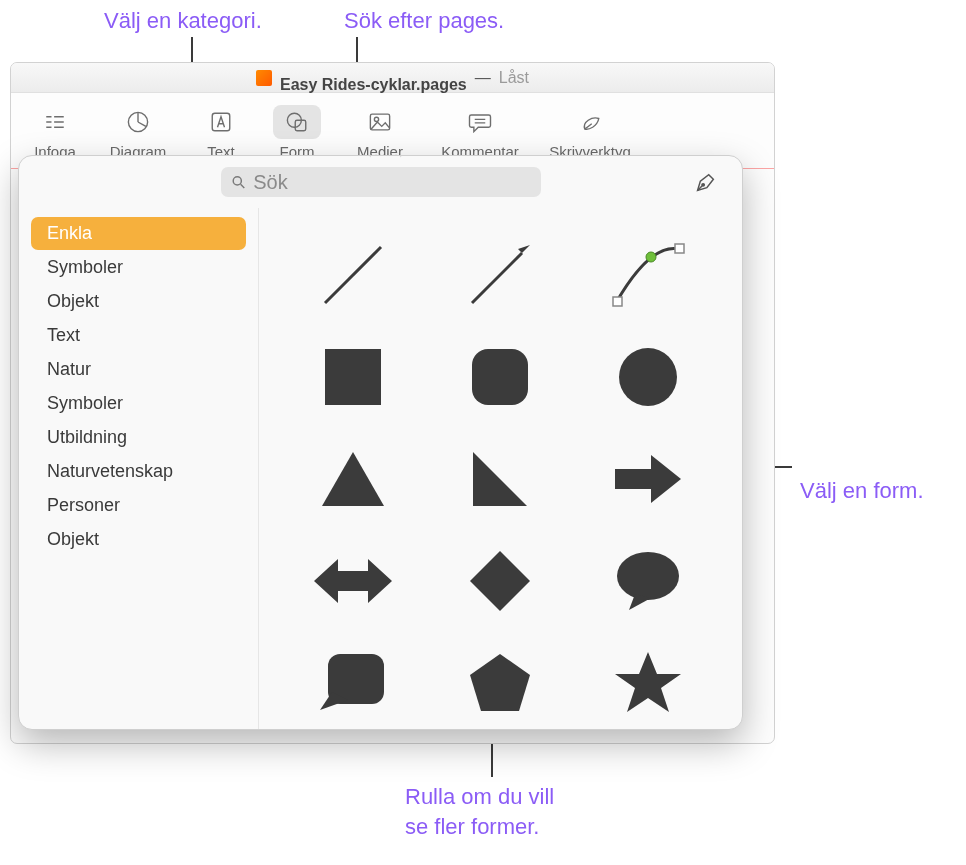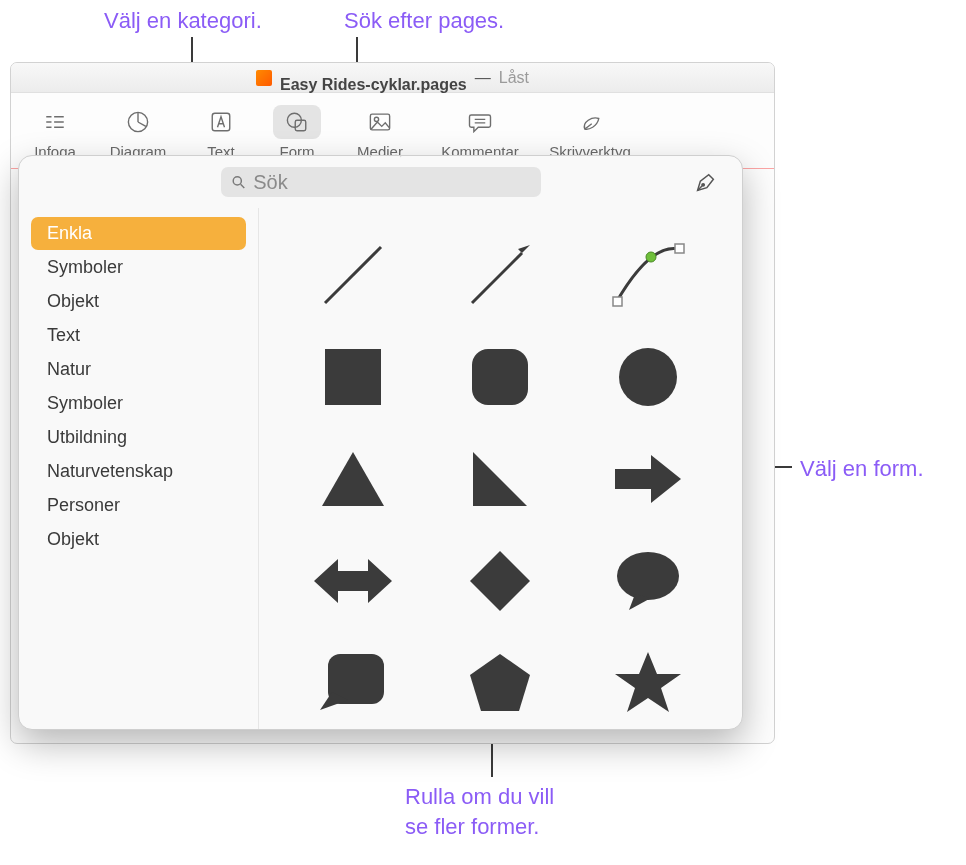--- a/index.html
+++ b/index.html
@@ -196,21 +196,21 @@
 <body>
 
 <div class="callout" style="left:104px; top:6px;">Välj en kategori.</div>
 <div class="callout-line" style="left:191px; top:37px; width:1.5px; height:201px;"></div>
 
 <div class="callout" style="left:344px; top:6px;">Sök efter pages.</div>
 <div class="callout-line" style="left:356px; top:37px; width:1.5px; height:136px;"></div>
 
 <div class="bracket"></div>
 <div class="bracket-stem"></div>
-<div class="callout" style="left:800px; top:454px;">Välj en form.</div>
+<div class="callout" style="left:800px; top:476px;">Välj en form.</div>
 
 <div class="callout-line" style="left:491px; top:723px; width:1.5px; height:54px;"></div>
 <div class="callout" style="left:405px; top:782px; white-space:pre-line;">Rulla om du vill
 se fler former.</div>
 
 <div class="app-window">
   <div class="titlebar">
     <span class="title-icon"></span>
     <span class="title-main">Easy Rides-cyklar.pages</span>
     <span>—</span>

